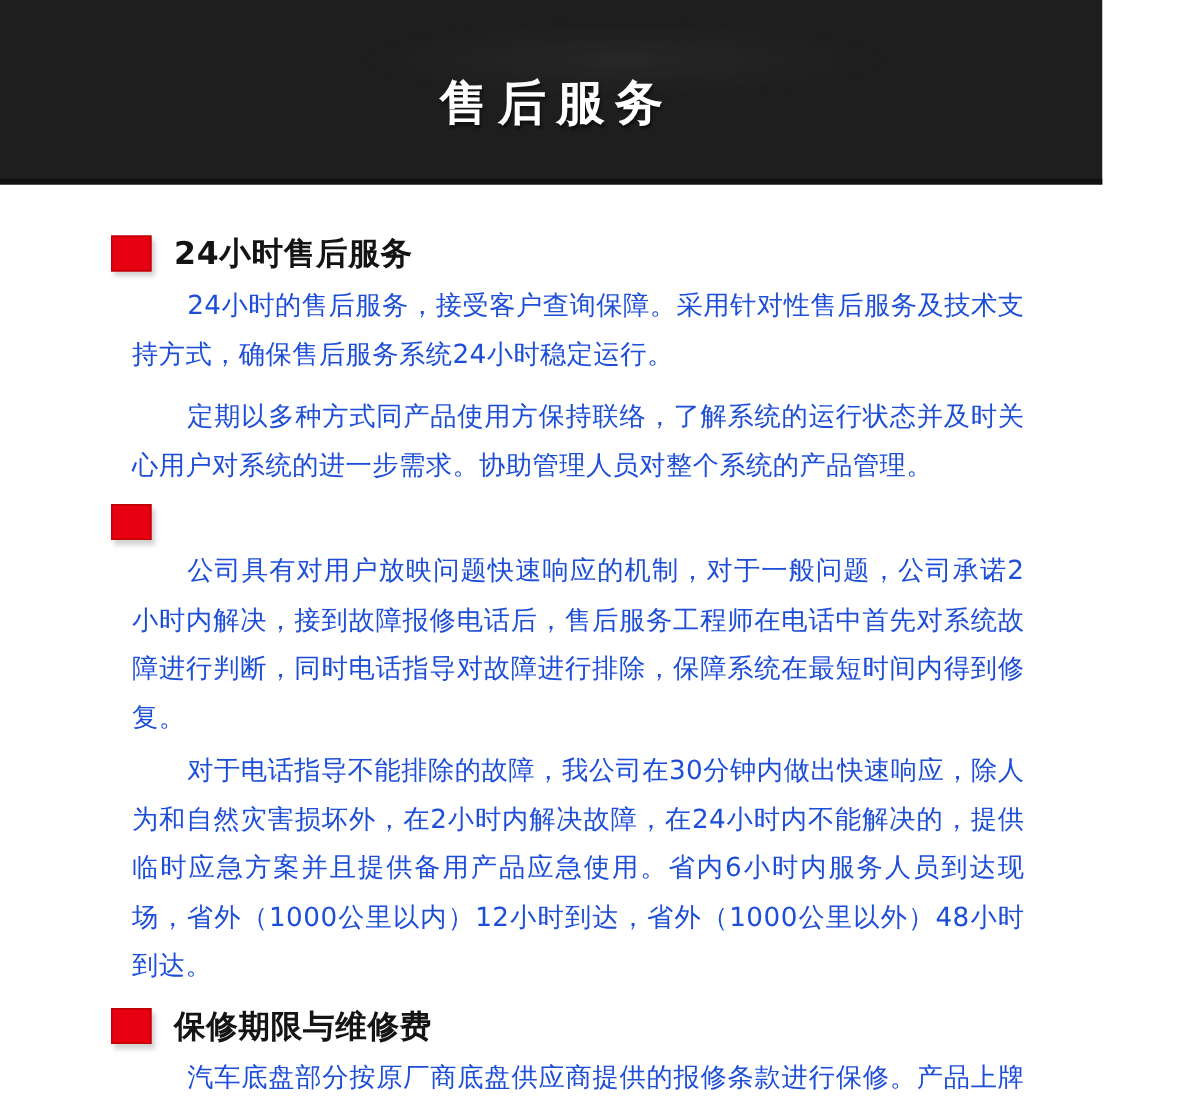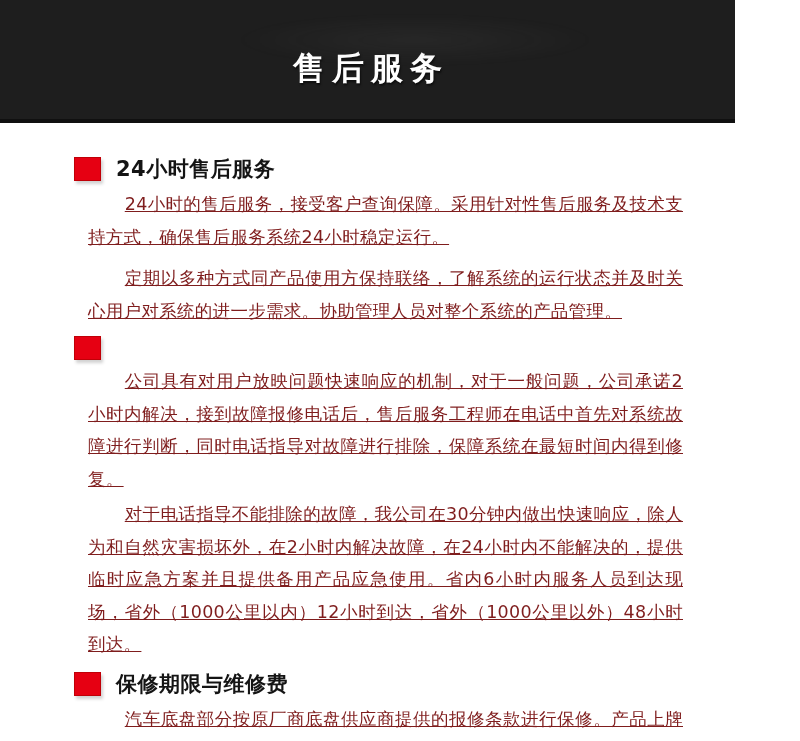--- a/index.html
+++ b/index.html
@@ -66,25 +66,24 @@
     margin: 0;
     font-size: 21px;
     font-weight: 700;
     color: #141414;
     letter-spacing: 0.5px;
   }
   .para {
     margin: 0 0 3px 33px;
     font-size: 17.5px;
     line-height: 32.5px;
-    color: #7f1d1d;
+    color: #1d4ed8;
     text-align: justify;
     text-indent: 2.1em;
     letter-spacing: 0.3px;
-    text-decoration: underline;
   }
 </style>
 </head>
 <body>
 
 <div class="page">
 
   <header class="banner">
     <div class="banner-watermark"></div>
     <h1 class="page-title">售后服务</h1>

